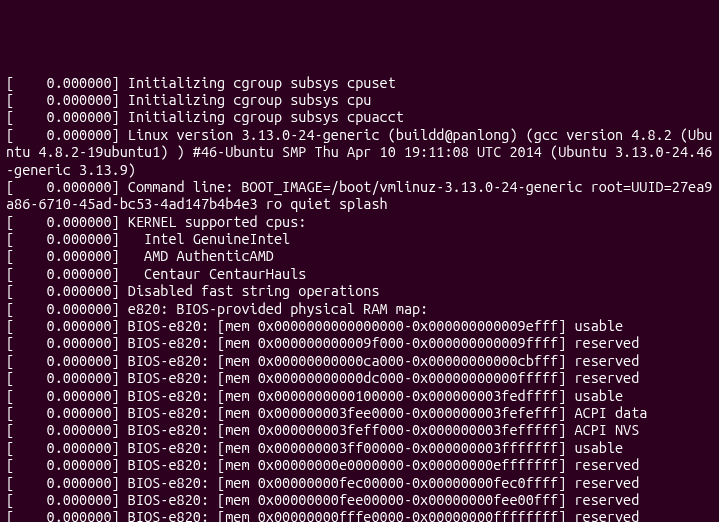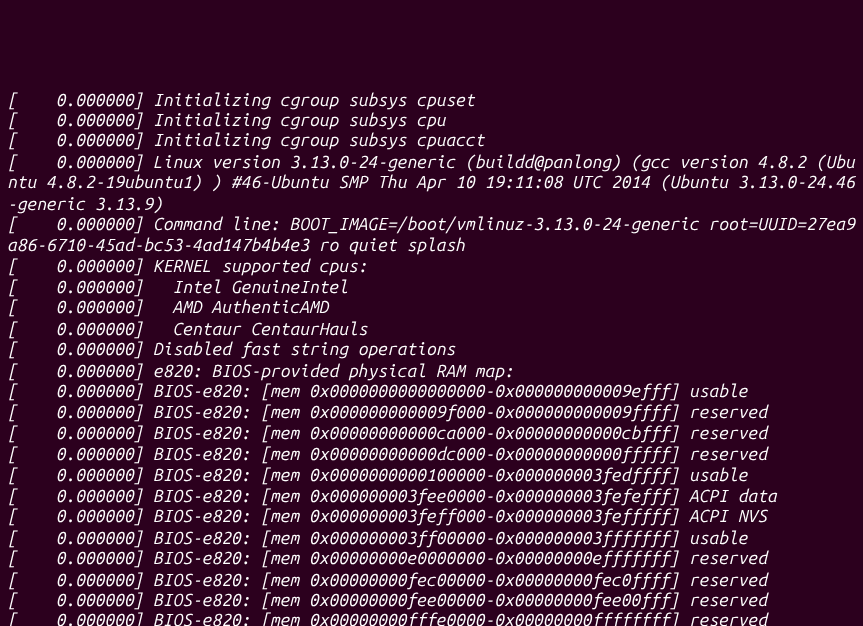--- a/index.html
+++ b/index.html
@@ -15,21 +15,20 @@
       line-height: 1.2;
       padding: 4px 6px;
       width: 719px;
       height: 522px;
       overflow: hidden;
       white-space: pre-wrap;
       word-break: break-all;
     }
     .line {
       display: block;
-      font-style: italic;
     }
   </style>
 </head>
 <body>
 
 
 
 <div id="output"><span class="line">[    0.000000] Initializing cgroup subsys cpuset</span><span class="line">[    0.000000] Initializing cgroup subsys cpu</span><span class="line">[    0.000000] Initializing cgroup subsys cpuacct</span><span class="line">[    0.000000] Linux version 3.13.0-24-generic (buildd@panlong) (gcc version 4.8.2 (Ubuntu 4.8.2-19ubuntu1) ) #46-Ubuntu SMP Thu Apr 10 19:11:08 UTC 2014 (Ubuntu 3.13.0-24.46-generic 3.13.9)</span><span class="line">[    0.000000] Command line: BOOT_IMAGE=/boot/vmlinuz-3.13.0-24-generic root=UUID=27ea9a86-6710-45ad-bc53-4ad147b4b4e3 ro quiet splash</span><span class="line">[    0.000000] KERNEL supported cpus:</span><span class="line">[    0.000000]   Intel GenuineIntel</span><span class="line">[    0.000000]   AMD AuthenticAMD</span><span class="line">[    0.000000]   Centaur CentaurHauls</span><span class="line">[    0.000000] Disabled fast string operations</span><span class="line">[    0.000000] e820: BIOS-provided physical RAM map:</span><span class="line">[    0.000000] BIOS-e820: [mem 0x0000000000000000-0x000000000009efff] usable</span><span class="line">[    0.000000] BIOS-e820: [mem 0x000000000009f000-0x000000000009ffff] reserved</span><span class="line">[    0.000000] BIOS-e820: [mem 0x00000000000ca000-0x00000000000cbfff] reserved</span><span class="line">[    0.000000] BIOS-e820: [mem 0x00000000000dc000-0x00000000000fffff] reserved</span><span class="line">[    0.000000] BIOS-e820: [mem 0x0000000000100000-0x000000003fedffff] usable</span><span class="line">[    0.000000] BIOS-e820: [mem 0x000000003fee0000-0x000000003fefefff] ACPI data</span><span class="line">[    0.000000] BIOS-e820: [mem 0x000000003feff000-0x000000003fefffff] ACPI NVS</span><span class="line">[    0.000000] BIOS-e820: [mem 0x000000003ff00000-0x000000003fffffff] usable</span><span class="line">[    0.000000] BIOS-e820: [mem 0x00000000e0000000-0x00000000efffffff] reserved</span><span class="line">[    0.000000] BIOS-e820: [mem 0x00000000fec00000-0x00000000fec0ffff] reserved</span><span class="line">[    0.000000] BIOS-e820: [mem 0x00000000fee00000-0x00000000fee00fff] reserved</span><span class="line">[    0.000000] BIOS-e820: [mem 0x00000000fffe0000-0x00000000ffffffff] reserved</span></div>
 
 

